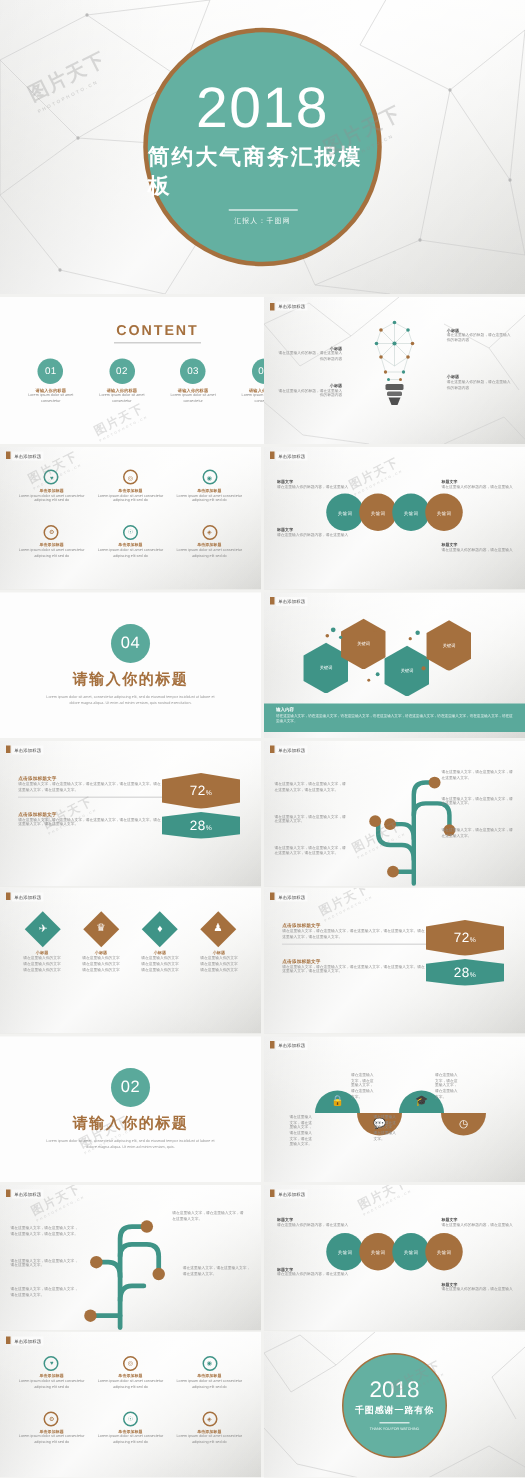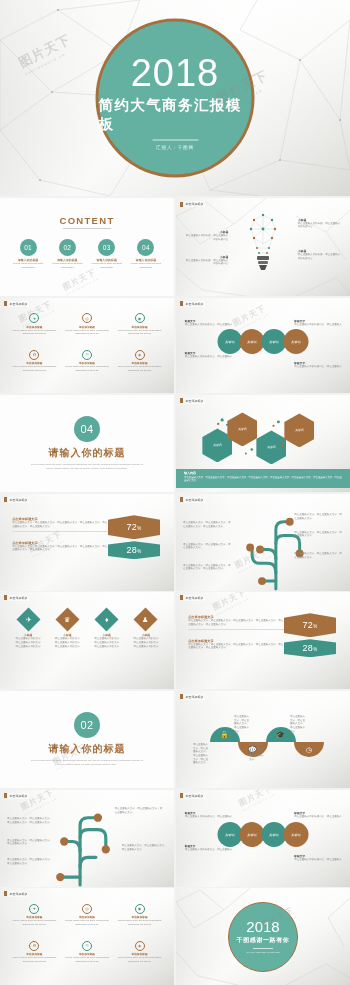--- a/index.html
+++ b/index.html
@@ -34,21 +34,21 @@
   .ring{position:absolute;left:50%;top:50%;transform:translate(-50%,-50%);
         width:153px;height:153px;border-radius:50%;
         background:#64b0a1;border:3px solid #a5703e;
         display:flex;flex-direction:column;align-items:center;justify-content:center;}
   .ring .y{font-size:38px;color:#fff;letter-spacing:1px;line-height:1;font-weight:300;margin-top:6px;}
   .ring .sub{font-size:14.5px;color:#fff;font-weight:bold;letter-spacing:1.4px;margin-top:4px;}
   .ring .rule{width:46px;height:1px;background:rgba(255,255,255,.75);margin:6px 0 4px;}
   .ring .by{font-size:4.6px;color:rgba(255,255,255,.92);letter-spacing:.8px;}
 
   
-  .s2{left:0;top:198px;width:174px;height:98px;}
+  .s2{left:0;top:198px;width:174px;height:98px;padding-left:36px;}
   .s2 .ct{position:absolute;top:17%;left:0;right:0;text-align:center;font-size:9.5px;color:#a5703e;letter-spacing:1.3px;font-weight:bold;}
   .s2 .ct-rule{position:absolute;top:31%;left:36%;width:28%;height:1px;background:#cfcfcf;}
   .s2 .row{position:absolute;top:42%;left:6%;right:6%;display:flex;justify-content:space-between;}
   .s2 .col{width:23%;text-align:center;}
   .circ{width:17px;height:17px;border-radius:50%;background:#5aa99b;color:#fff;
         display:flex;align-items:center;justify-content:center;font-size:6.5px;margin:0 auto 2px;letter-spacing:.3px;}
 
   
   .s3{left:176px;top:198px;width:174px;height:98px;}
 

